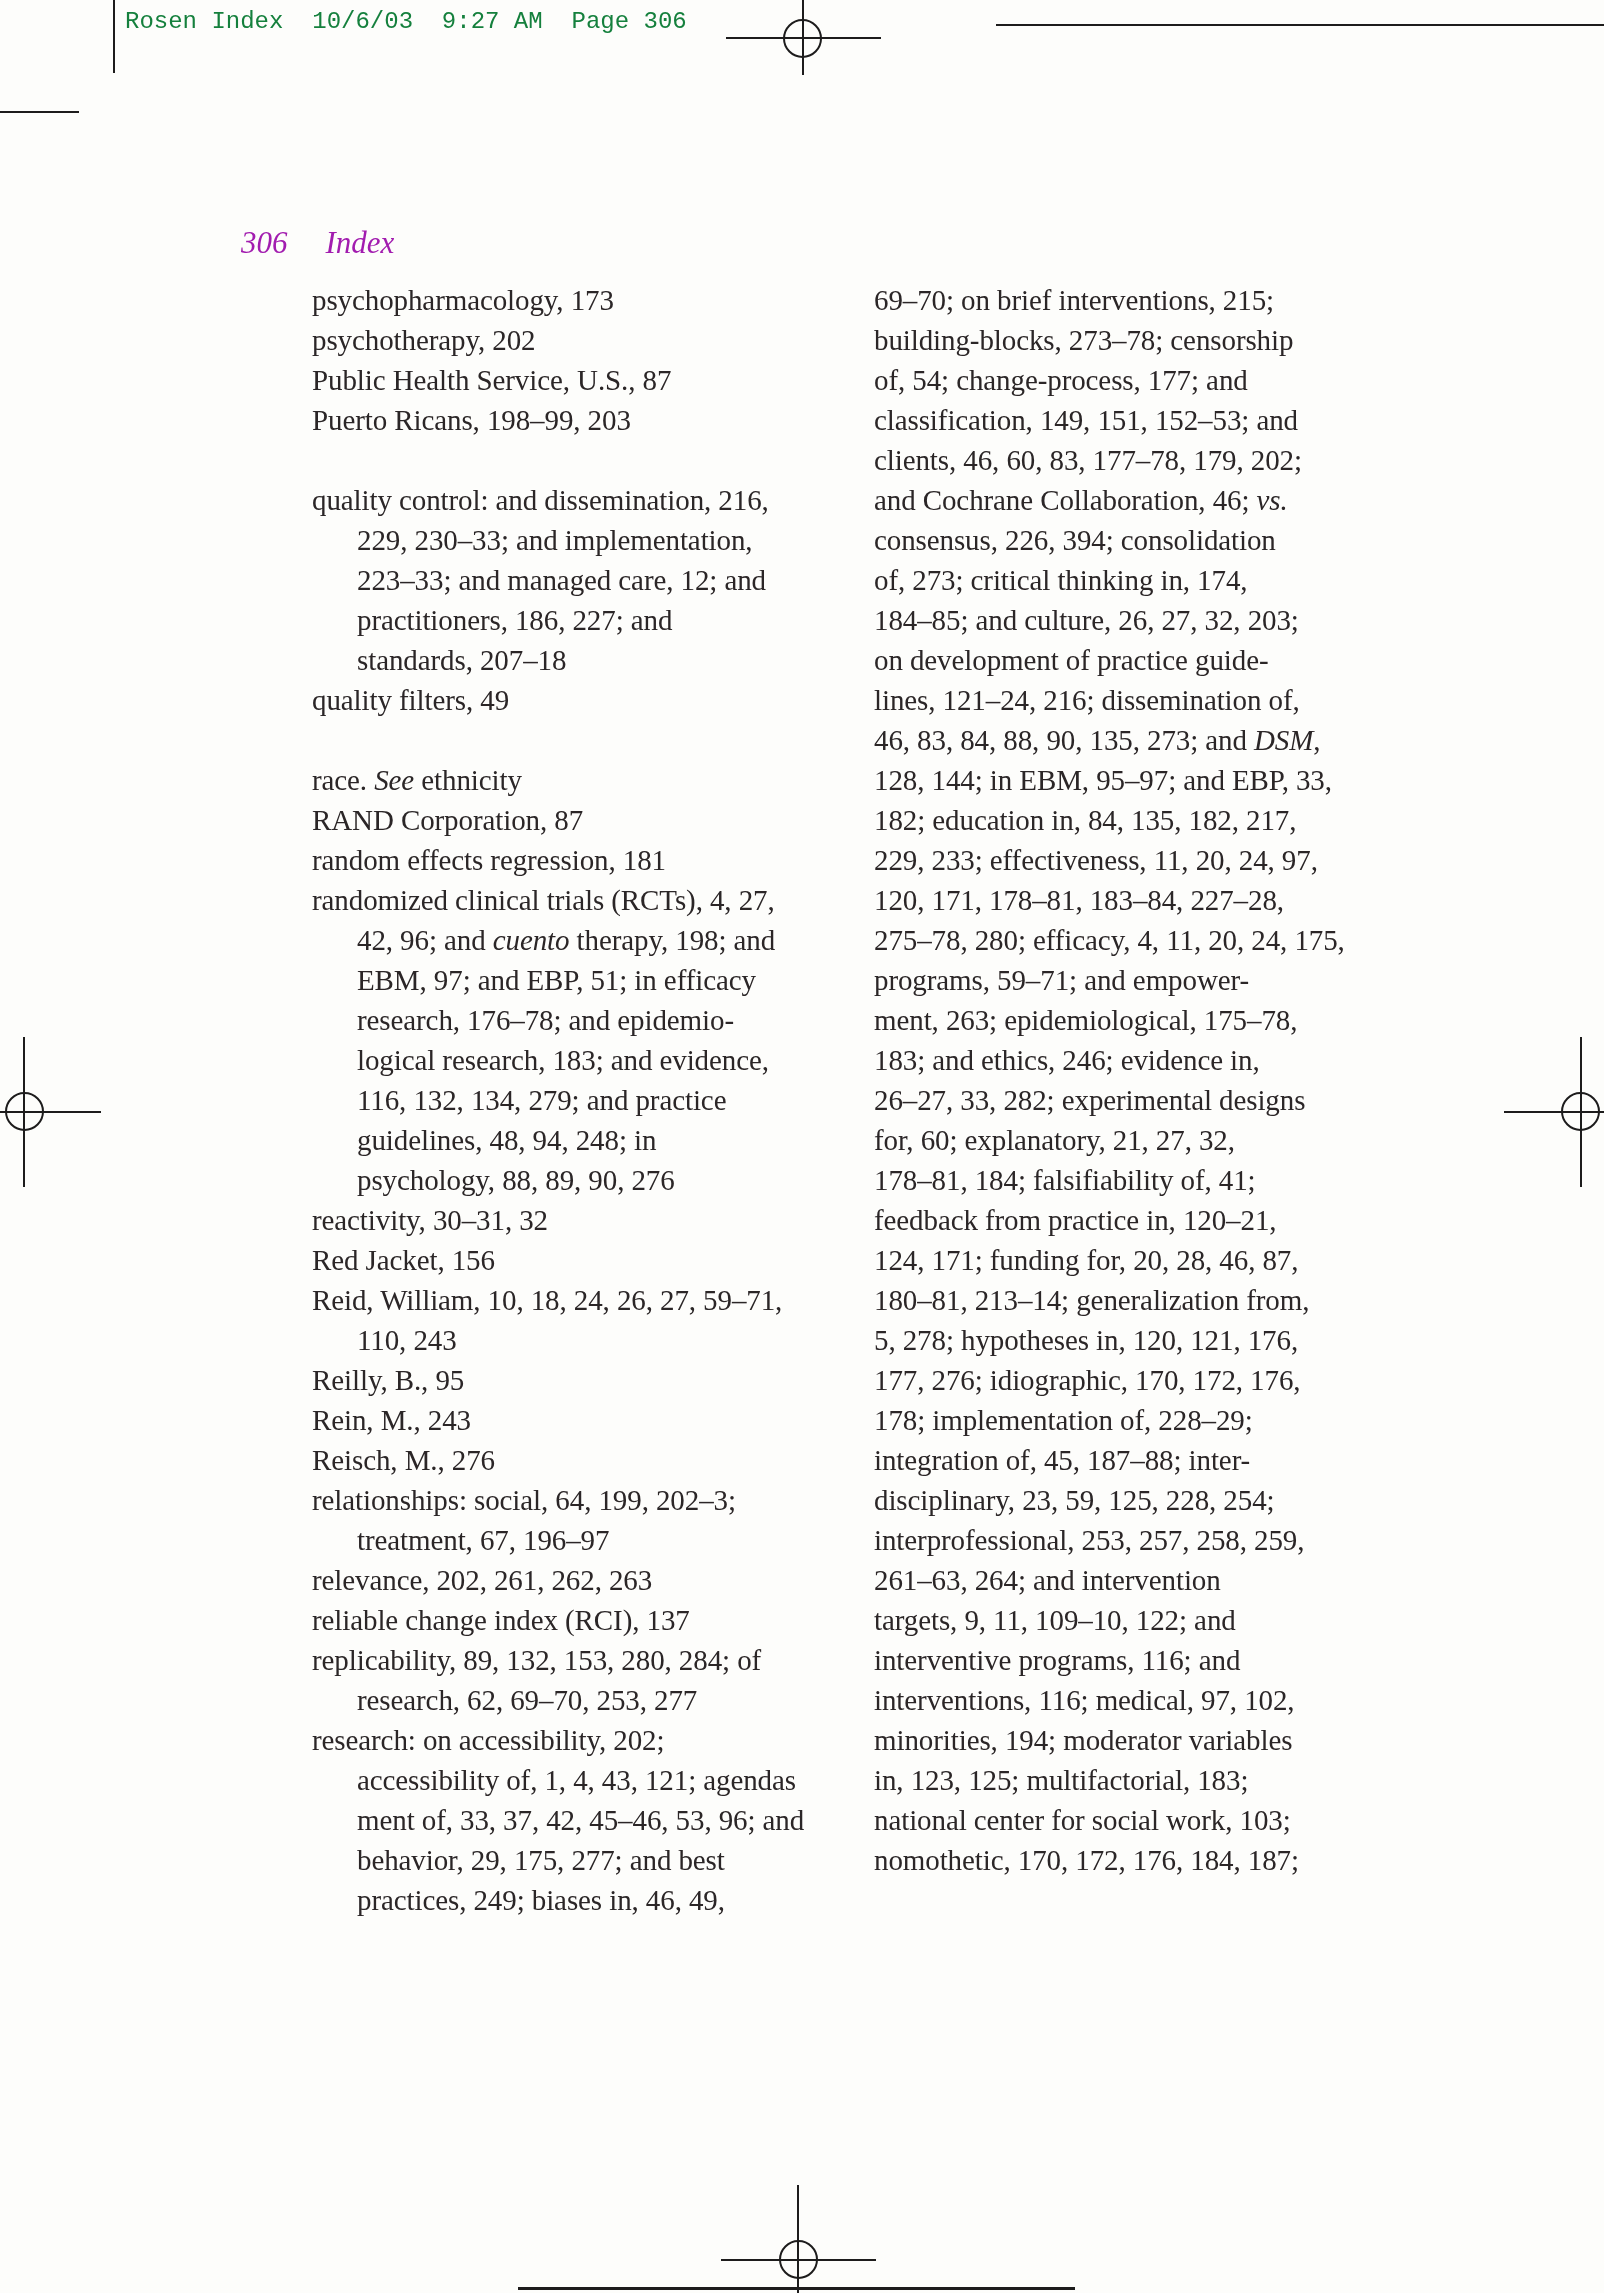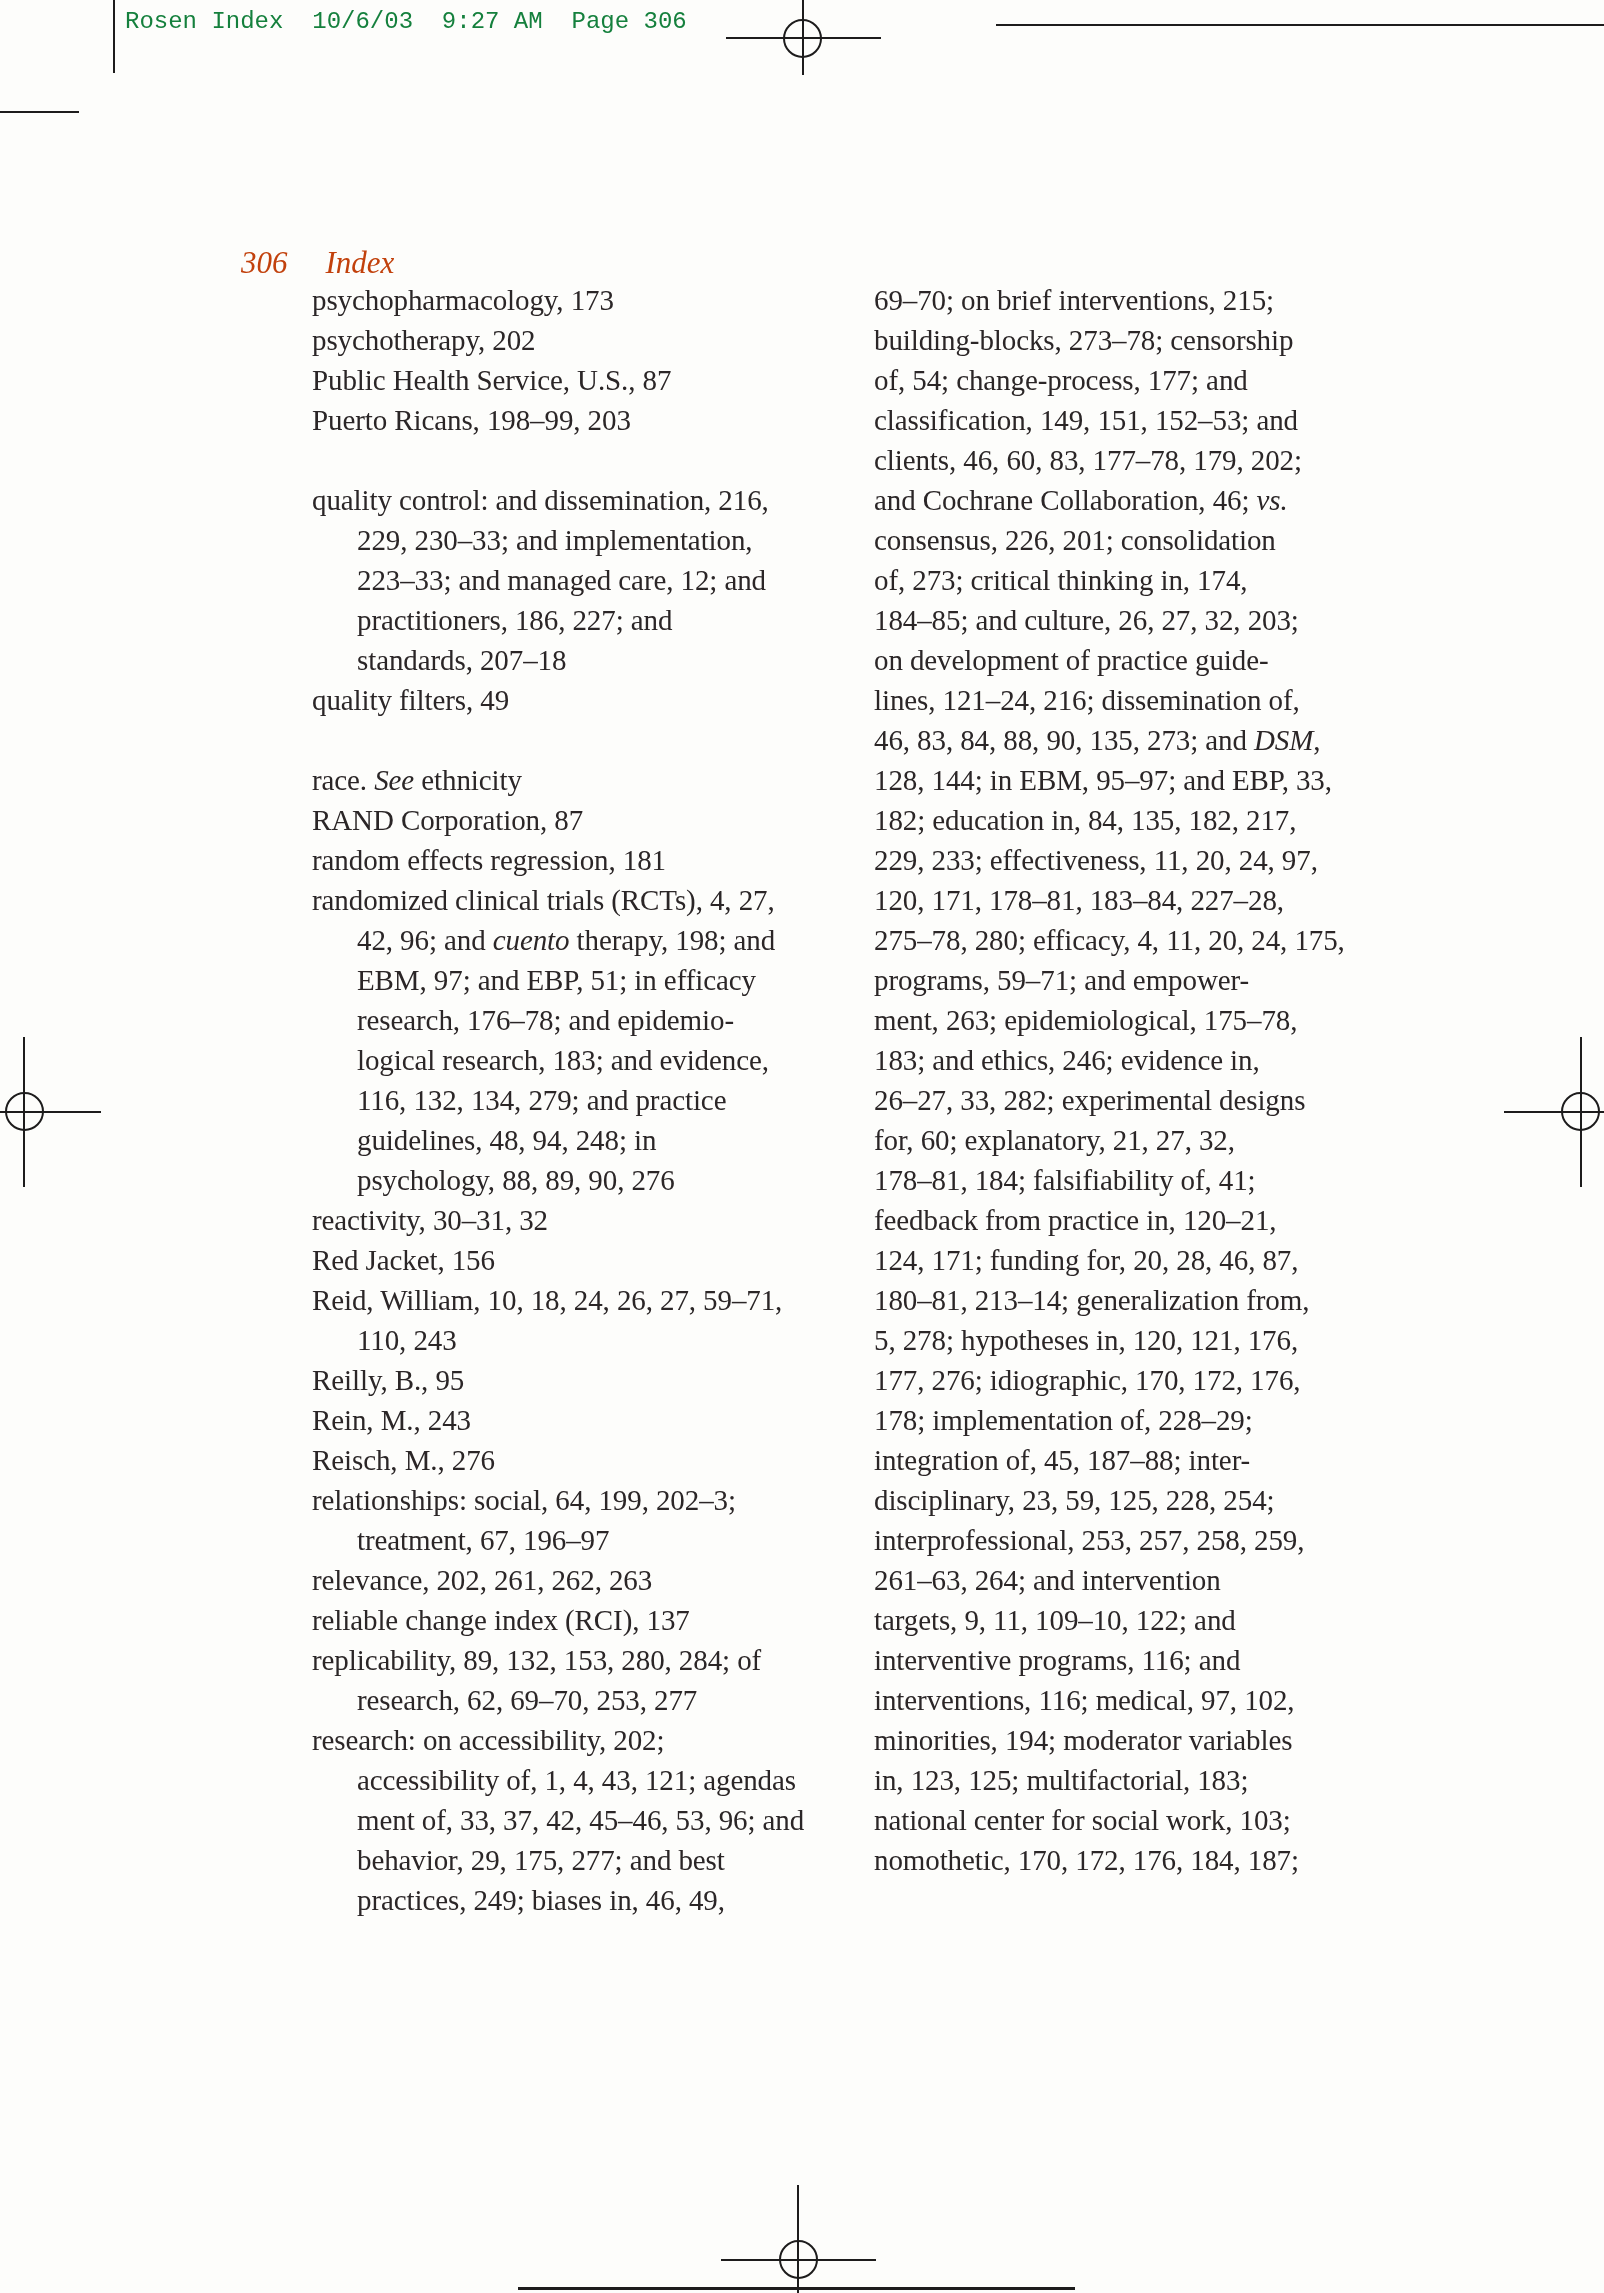--- a/index.html
+++ b/index.html
@@ -21,21 +21,21 @@
   
   .slug {
     position:absolute; left:125px; top:7.5px;
     font-family:"Liberation Mono","DejaVu Sans Mono",monospace;
     font-size:24px; color:#15803d; white-space:pre;
   }
   
   .running-head {
     position:absolute; left:241px; top:225px;
     display:flex; gap:38px;
-    font-size:31px; font-style:italic; color:#c2410c;margin-top:20px;
+    font-size:31px; font-style:italic; color:#a21caf;
   }
   
   .col { position:absolute; top:280px; }
   .col-left  { left:312px; }
   .col-right { left:874px; }
   .line {
     height:40px; line-height:40px;
     font-size:29px; letter-spacing:-0.1px;
     white-space:nowrap; color:#2b2627;
   }
@@ -126,21 +126,21 @@
     <div class="line indent">behavior, 29, 175, 277; and best</div>
     <div class="line indent">practices, 249; biases in, 46, 49,</div>
   </div>
 <div class="col col-right">
     <div class="line">69–70; on brief interventions, 215;</div>
     <div class="line">building-blocks, 273–78; censorship</div>
     <div class="line">of, 54; change-process, 177; and</div>
     <div class="line">classification, 149, 151, 152–53; and</div>
     <div class="line">clients, 46, 60, 83, 177–78, 179, 202;</div>
     <div class="line">and Cochrane Collaboration, 46; <em>vs.</em></div>
-    <div class="line">consensus, 226, 201; consolidation</div>
+    <div class="line">consensus, 226, 394; consolidation</div>
     <div class="line">of, 273; critical thinking in, 174,</div>
     <div class="line">184–85; and culture, 26, 27, 32, 203;</div>
     <div class="line">on development of practice guide-</div>
     <div class="line">lines, 121–24, 216; dissemination of,</div>
     <div class="line">46, 83, 84, 88, 90, 135, 273; and <em>DSM</em>,</div>
     <div class="line">128, 144; in EBM, 95–97; and EBP, 33,</div>
     <div class="line">182; education in, 84, 135, 182, 217,</div>
     <div class="line">229, 233; effectiveness, 11, 20, 24, 97,</div>
     <div class="line">120, 171, 178–81, 183–84, 227–28,</div>
     <div class="line">275–78, 280; efficacy, 4, 11, 20, 24, 175,</div>

